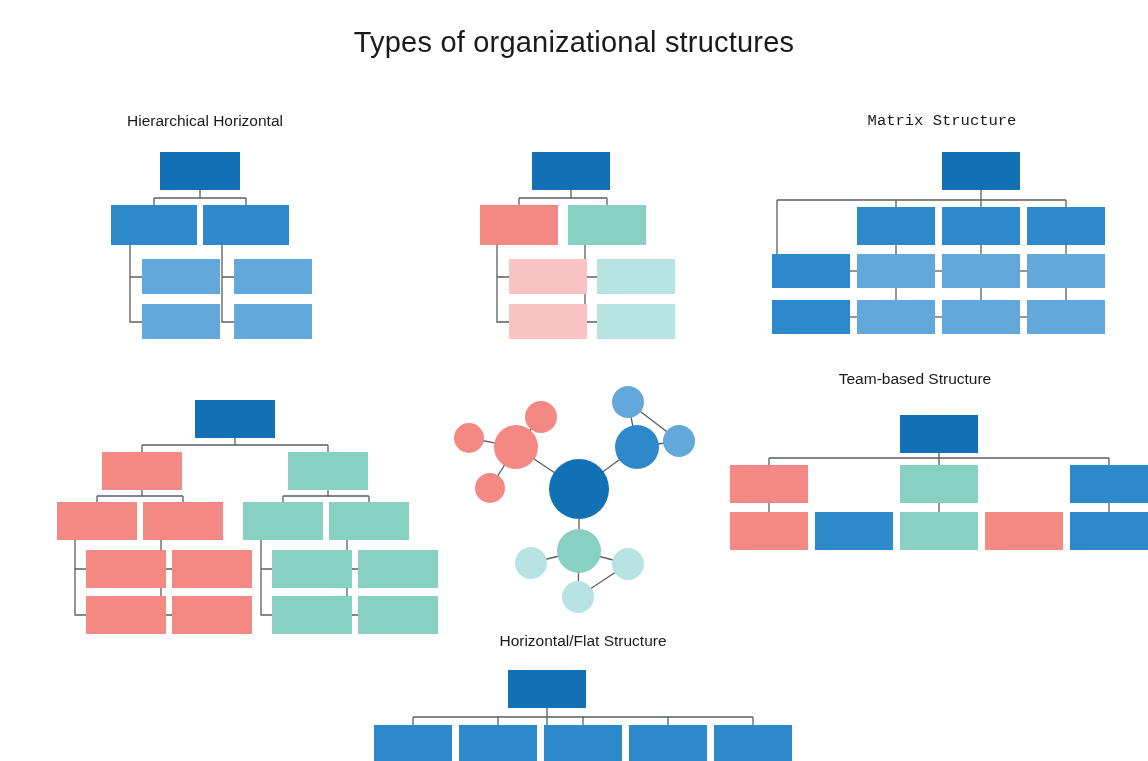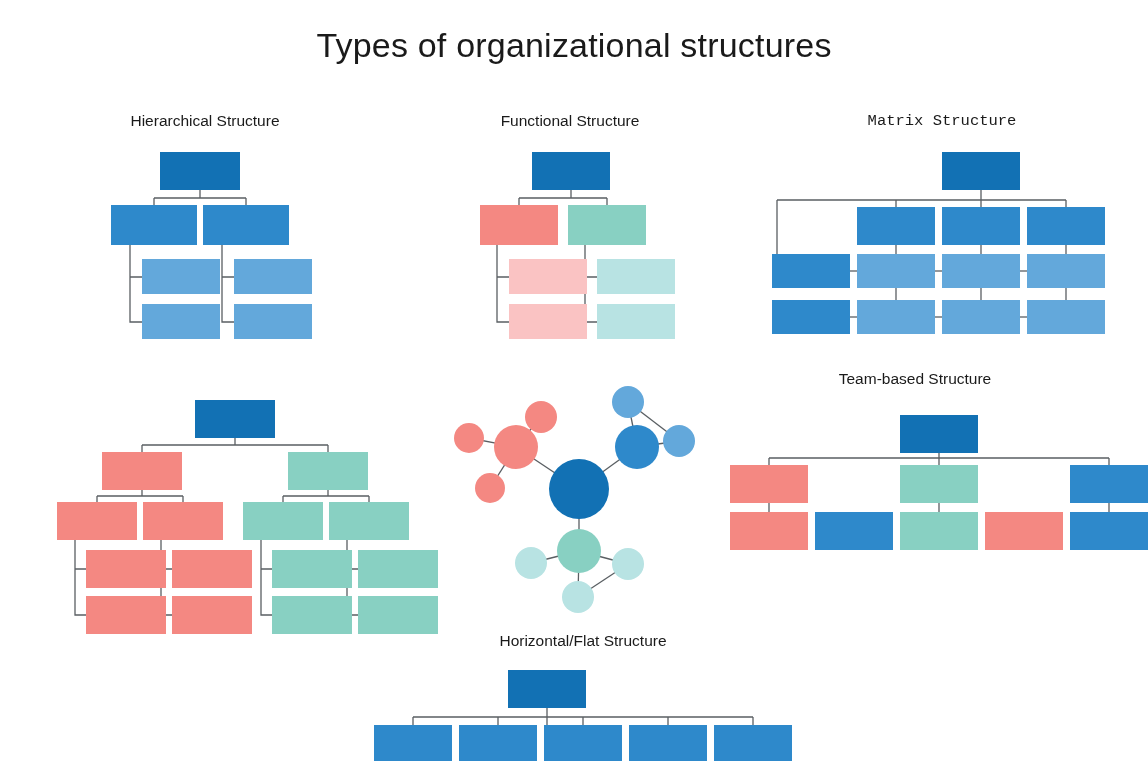--- a/index.html
+++ b/index.html
@@ -3,58 +3,57 @@
 <meta charset="utf-8">
 <style>
   html,body{margin:0;padding:0;}
   body{
     width:1148px;height:761px;background:#ffffff;
     font-family:"Liberation Sans","DejaVu Sans",sans-serif;
     color:#222222;overflow:hidden;position:relative;
   }
   #page-title{
     position:absolute;top:26px;left:0;width:1148px;text-align:center;
-    font-size:34px;font-weight:400;color:#1a1a1a;letter-spacing:.2px;
+    font-size:29px;font-weight:400;color:#1a1a1a;letter-spacing:.2px;
   }
   .panel{position:absolute;}
   .panel-title{
     position:absolute;top:0;left:0;width:100%;text-align:center;
     font-size:15.5px;font-weight:400;color:#1a1a1a;white-space:nowrap;
   }
   .stage{position:absolute;left:0;top:0;width:100%;height:100%;}
   .box{position:absolute;box-sizing:border-box;}
   svg.links{position:absolute;left:0;top:0;overflow:visible;pointer-events:none;}
   svg.links line, svg.links path{stroke:#5a5f63;stroke-width:1.3;fill:none;}
   .node{position:absolute;border-radius:50%;box-sizing:border-box;}
 </style>
 </head>
 <body>
 
 <div id="page-title">Types of organizational structures</div>
 
 <div class="panel" style="left:105px;top:112px;width:200px;height:235px;">
-  <div class="panel-title">Hierarchical Structure</div>
+  <div class="panel-title">Hierarchical Horizontal</div>
   <div class="stage">
     <svg class="links" width="200" height="235">
       <path d="M95,78 L95,86 M49,86 L141,86 M49,86 L49,93 M141,86 L141,93"></path>
       <path d="M25,133 L25,165 L37,165 M25,133 L25,210 L37,210"></path>
       <path d="M117,133 L117,165 L129,165 M117,133 L117,210 L129,210"></path>
     </svg>
     <div class="box" style="left:55px;top:40px;width:80px;height:38px;background:#1271B4;"></div>
     <div class="box" style="left:6px;top:93px;width:86px;height:40px;background:#2E89CB;"></div>
     <div class="box" style="left:98px;top:93px;width:86px;height:40px;background:#2E89CB;"></div>
     <div class="box" style="left:37px;top:147px;width:78px;height:35px;background:#63A8DB;"></div>
     <div class="box" style="left:129px;top:147px;width:78px;height:35px;background:#63A8DB;"></div>
     <div class="box" style="left:37px;top:192px;width:78px;height:35px;background:#63A8DB;"></div>
     <div class="box" style="left:129px;top:192px;width:78px;height:35px;background:#63A8DB;"></div>
   </div>
 </div>
 
 <div class="panel" style="left:470px;top:112px;width:200px;height:235px;">
-  <div class="panel-title">Functional Structure</div>
   <div class="stage">
     <svg class="links" width="210" height="235">
       <path d="M101,78 L101,86 M49,86 L137,86 M49,86 L49,93 M137,86 L137,93"></path>
       <path d="M27,133 L27,165 L39,165 M27,133 L27,210 L39,210"></path>
       <path d="M115,133 L115,165 L127,165 M115,133 L115,210 L127,210"></path>
     </svg>
     <div class="box" style="left:62px;top:40px;width:78px;height:38px;background:#1271B4;"></div>
     <div class="box" style="left:10px;top:93px;width:78px;height:40px;background:#F48882;"></div>
     <div class="box" style="left:98px;top:93px;width:78px;height:40px;background:#88D0C2;"></div>
     <div class="box" style="left:39px;top:147px;width:78px;height:35px;background:#FAC3C3;"></div>

